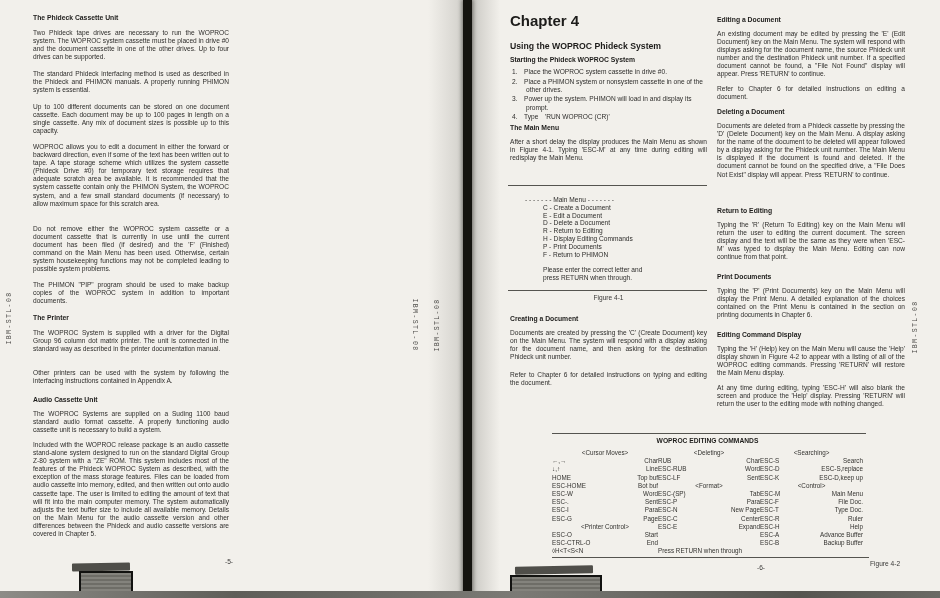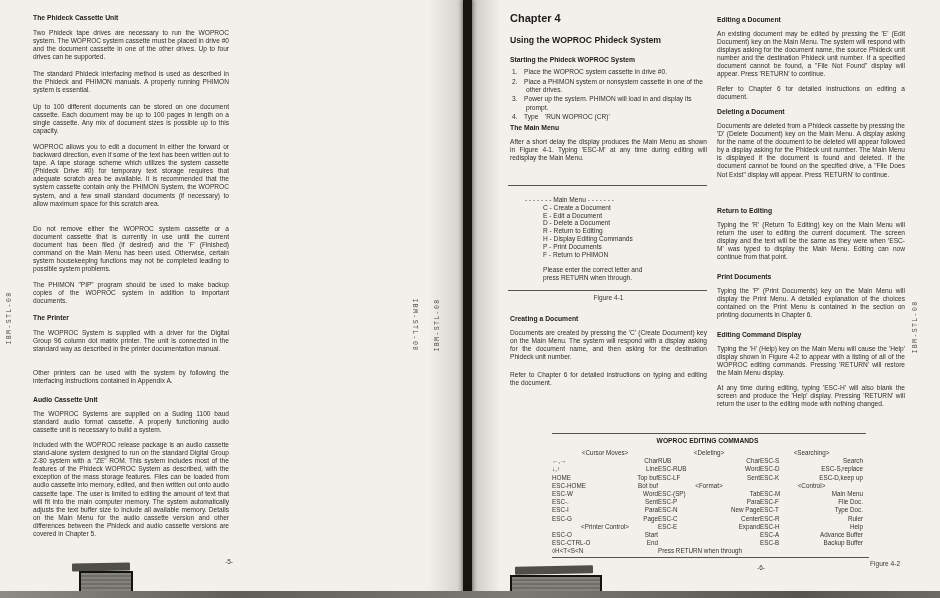--- a/index.html
+++ b/index.html
@@ -19,21 +19,21 @@
   .doc-p{position:absolute;left:0;right:0;text-align:justify;font-size:6.6px;line-height:8.1px;margin:0;}
   .doc-h{position:absolute;left:0;right:0;font-size:6.8px;line-height:8px;font-weight:bold;color:#1d1c1a;margin:0;}
   .pagenum{position:absolute;font-size:6.6px;color:#3a3938;}
 
   
   .lp{position:absolute;left:33px;top:0;width:196px;height:598px;}
 
   
   .rpa{position:absolute;left:510px;top:0;width:197px;height:598px;}
   .rpb{position:absolute;left:717px;top:0;width:188px;height:598px;}
-  .chapter{position:absolute;left:0;font-size:11px;font-weight:bold;color:#1d1c1a;margin:0;}
+  .chapter{position:absolute;left:0;font-size:15px;font-weight:bold;color:#1d1c1a;margin:0;}
   .doc-title{position:absolute;left:0;font-size:8.7px;font-weight:bold;color:#1d1c1a;margin:0;}
 
   .steps{position:absolute;left:2px;right:0;top:68px;}
   .step{font-size:6.6px;line-height:8.1px;padding-left:14px;text-indent:-14px;margin-bottom:1.6px;text-align:left;}
 
   .hr{position:absolute;height:1px;background:#55544f;}
 
   .menu-box{position:absolute;left:15px;top:196px;width:180px;}
   .menu-line{font-size:6.6px;line-height:7.8px;padding-left:18px;white-space:pre;color:#2e2d2b;}
   .menu-line:first-child{padding-left:0;}
@@ -78,21 +78,21 @@
     <p class="doc-p" style="top:329px">The WOPROC System is supplied with a driver for the Digital Group 96 column dot matrix printer. The unit is connected in the standard way as described in the printer documentation manual.</p>
     <p class="doc-p" style="top:369px">Other printers can be used with the system by following the interfacing instructions contained in Appendix A.</p>
     <h4 class="doc-h" style="top:396px">Audio Cassette Unit</h4>
     <p class="doc-p" style="top:410px">The WOPROC Systems are supplied on a Suding 1100 baud standard audio format cassette. A properly functioning audio cassette unit is necessary to build a system.</p>
     <p class="doc-p" style="top:441px">Included with the WOPROC release package is an audio cassette stand-alone system designed to run on the standard Digital Group Z-80 system with a "ZE" ROM. This system includes most of the features of the Phideck WOPROC System as described, with the exception of the mass storage features. Files can be loaded from audio cassette into memory, edited, and then written out onto audio cassette tape. The user is limited to editing the amount of text that will fit into the main computer memory. The system automatically adjusts the text buffer size to include all available memory. Details on the Main Menu for the audio cassette version and other differences between the Phideck and audio cassette versions are covered in Chapter 5.</p>
   </div>
   <div class="pagenum" style="left:225px;top:558px">-5-</div>
 
   <div class="rpa">
     <h2 class="chapter" style="top:12px">Chapter 4</h2>
-    <h3 class="doc-title" style="top:35px">Using the WOPROC Phideck System</h3>
+    <h3 class="doc-title" style="top:41px">Using the WOPROC Phideck System</h3>
     <h4 class="doc-h" style="top:56px">Starting the Phideck WOPROC System</h4>
     <div class="steps">
         <div class="step">1. Place the WOPROC system cassette in drive #0.</div>
         <div class="step">2. Place a PHIMON system or nonsystem cassette in one of the other drives.</div>
         <div class="step">3. Power up the system. PHIMON will load in and display its prompt.</div>
         <div class="step">4. Type  'RUN WOPROC (CR)'</div>
       </div>
     <h4 class="doc-h" style="top:124px">The Main Menu</h4>
     <p class="doc-p" style="top:138px">After a short delay the display produces the Main Menu as shown in Figure 4-1. Typing 'ESC-M' at any time during editing will redisplay the Main Menu.</p>
     <div class="menu-box">

